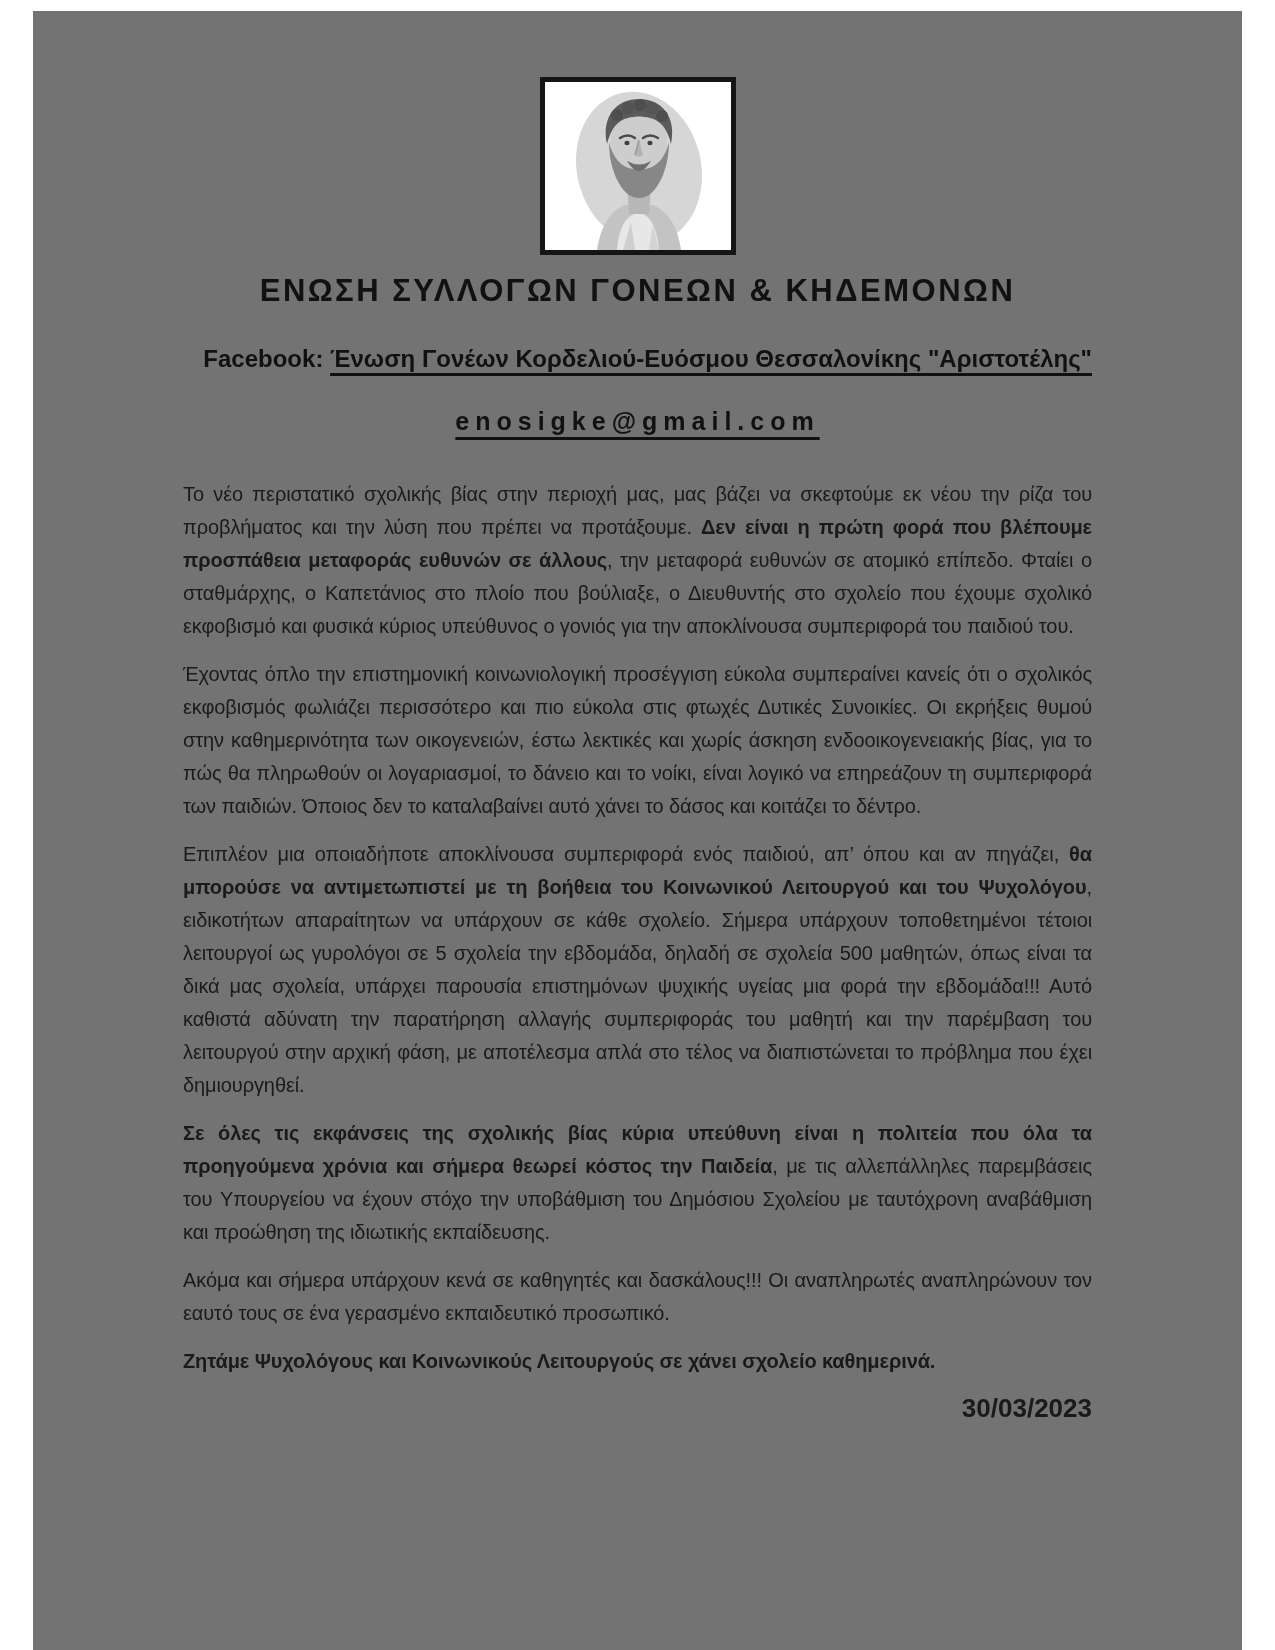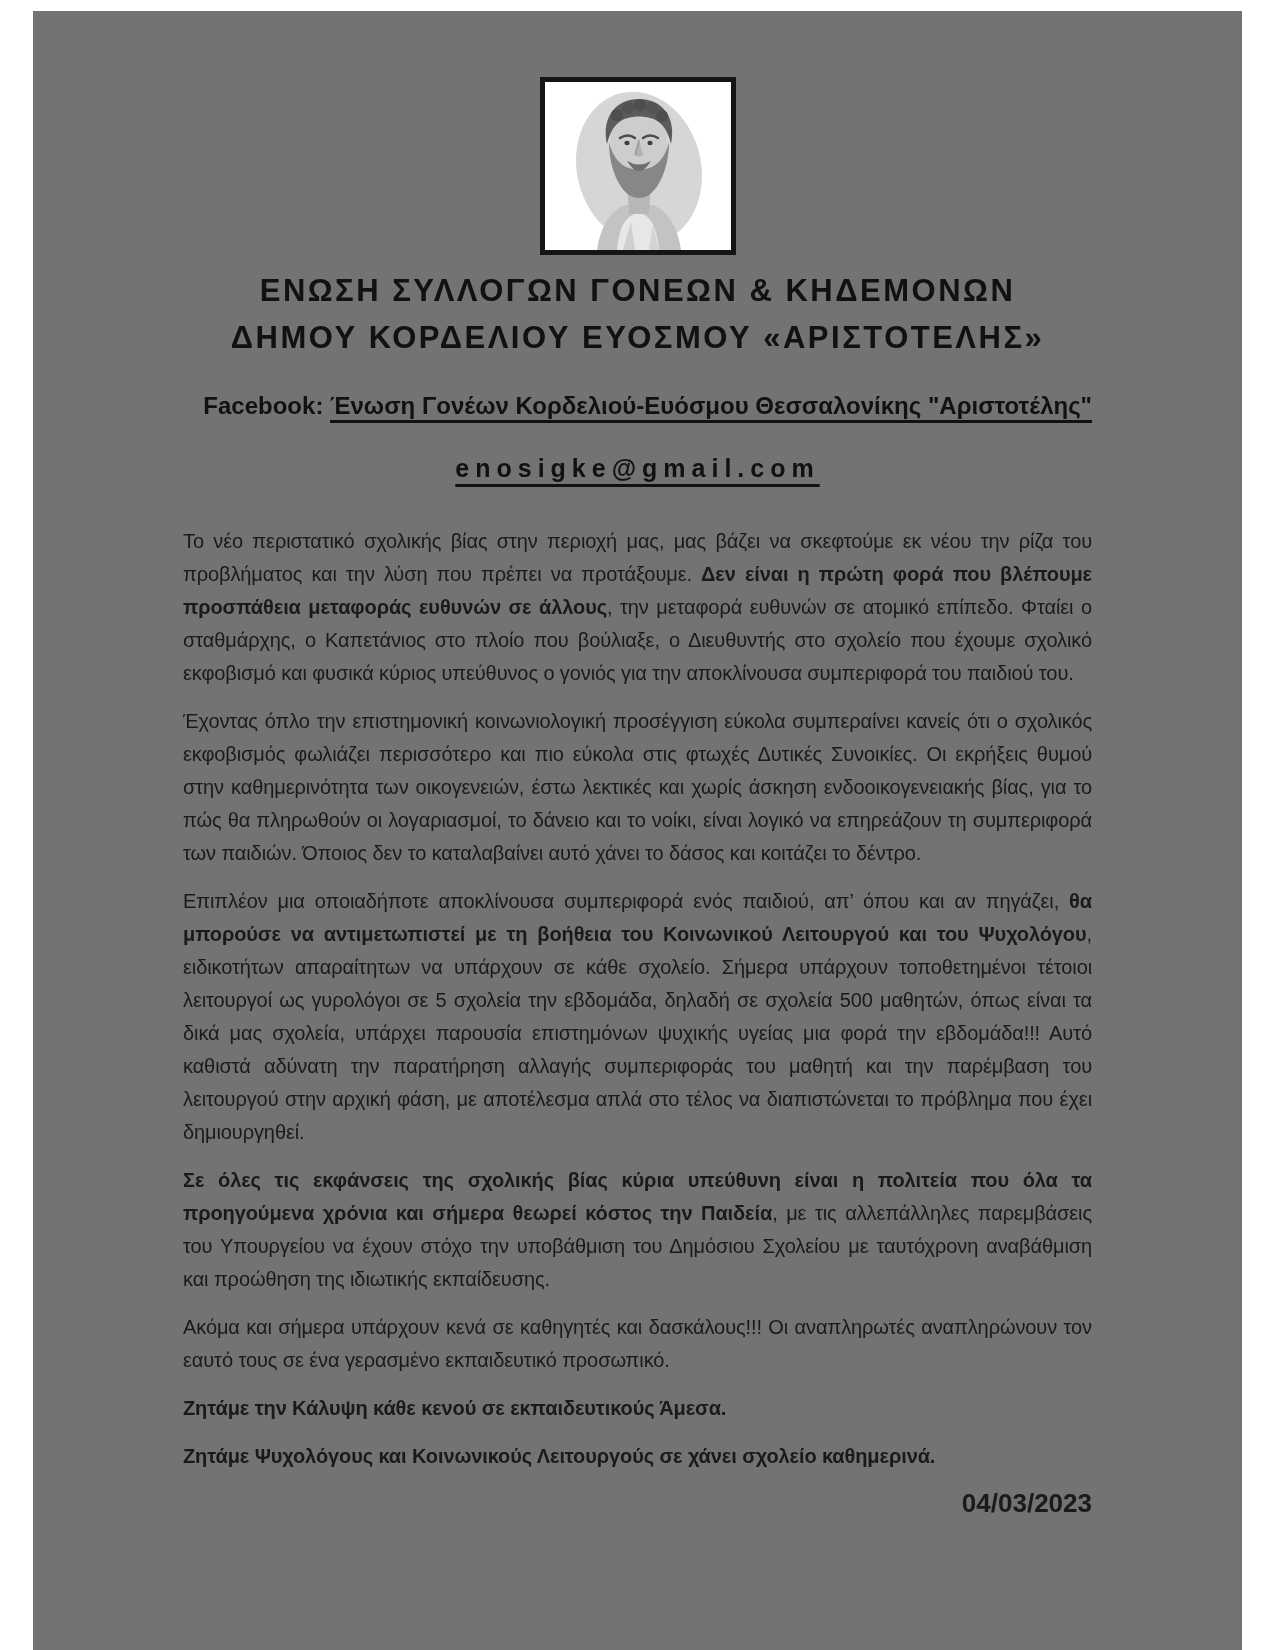--- a/index.html
+++ b/index.html
@@ -141,38 +141,36 @@
       <ellipse cx="82" cy="61" rx="2.6" ry="2.2" fill="#3f3f3f"></ellipse>
       <ellipse cx="105" cy="61" rx="2.6" ry="2.2" fill="#3f3f3f"></ellipse>
 
       <path d="M94 58 L90 73 Q94 76 98 73 Z" fill="#b2b2b2"></path>
       <path d="M94 58 L90 73" stroke="#9a9a9a" stroke-width="1.5" fill="none"></path>
     </svg>
   </div>
 
   <h1 class="title">
     <span class="title-line">ΕΝΩΣΗ ΣΥΛΛΟΓΩΝ ΓΟΝΕΩΝ &amp; ΚΗΔΕΜΟΝΩΝ</span>
-    <span class="title-line">ΔΗΜΟΥ ΚΟΡΔΕΛΙΟΥ ΕΥΟΣΜΟΥ «ΑΡΙΣΤΟΤΕΛΗΣ»</span>
   </h1>
 
   <div class="facebook-line">
     <span>Facebook: </span><a class="facebook-page">Ένωση Γονέων Κορδελιού-Ευόσμου Θεσσαλονίκης "Αριστοτέλης"</a>
   </div>
 
   <div class="email-line">
     <a class="email-link">enosigke@gmail.com</a>
   </div>
 
   <div class="document-body">
       <p class="paragraph"><span class="run">Το νέο περιστατικό σχολικής βίας στην περιοχή μας, μας βάζει να σκεφτούμε εκ νέου την ρίζα του προβλήματος και την λύση που πρέπει να προτάξουμε. </span><span class="run bold">Δεν είναι η πρώτη φορά που βλέπουμε προσπάθεια μεταφοράς ευθυνών σε άλλους</span><span class="run">, την μεταφορά ευθυνών σε ατομικό επίπεδο. Φταίει ο σταθμάρχης, ο Καπετάνιος στο πλοίο που βούλιαξε, ο Διευθυντής στο σχολείο που έχουμε σχολικό εκφοβισμό και φυσικά κύριος υπεύθυνος ο γονιός για την αποκλίνουσα συμπεριφορά του παιδιού του.</span></p>
       <p class="paragraph"><span class="run">Έχοντας όπλο την επιστημονική κοινωνιολογική προσέγγιση εύκολα συμπεραίνει κανείς ότι ο σχολικός εκφοβισμός φωλιάζει περισσότερο και πιο εύκολα στις φτωχές Δυτικές Συνοικίες. Οι εκρήξεις θυμού στην καθημερινότητα των οικογενειών, έστω λεκτικές και χωρίς άσκηση ενδοοικογενειακής βίας, για το πώς θα πληρωθούν οι λογαριασμοί, το δάνειο και το νοίκι, είναι λογικό να επηρεάζουν τη συμπεριφορά των παιδιών. Όποιος δεν το καταλαβαίνει αυτό χάνει το δάσος και κοιτάζει το δέντρο.</span></p>
       <p class="paragraph"><span class="run">Επιπλέον μια οποιαδήποτε αποκλίνουσα συμπεριφορά ενός παιδιού, απ’ όπου και αν πηγάζει, </span><span class="run bold">θα μπορούσε να αντιμετωπιστεί με τη βοήθεια του Κοινωνικού Λειτουργού και του Ψυχολόγου</span><span class="run">, ειδικοτήτων απαραίτητων να υπάρχουν σε κάθε σχολείο. Σήμερα υπάρχουν τοποθετημένοι τέτοιοι λειτουργοί ως γυρολόγοι σε 5 σχολεία την εβδομάδα, δηλαδή σε σχολεία 500 μαθητών, όπως είναι τα δικά μας σχολεία, υπάρχει παρουσία επιστημόνων ψυχικής υγείας μια φορά την εβδομάδα!!! Αυτό καθιστά αδύνατη την παρατήρηση αλλαγής συμπεριφοράς του μαθητή και την παρέμβαση του λειτουργού στην αρχική φάση, με αποτέλεσμα απλά στο τέλος να διαπιστώνεται το πρόβλημα που έχει δημιουργηθεί.</span></p>
       <p class="paragraph"><span class="run bold">Σε όλες τις εκφάνσεις της σχολικής βίας κύρια υπεύθυνη είναι η πολιτεία που όλα τα προηγούμενα χρόνια και σήμερα θεωρεί κόστος την Παιδεία</span><span class="run">, με τις αλλεπάλληλες παρεμβάσεις του Υπουργείου να έχουν στόχο την υποβάθμιση του Δημόσιου Σχολείου με ταυτόχρονη αναβάθμιση και προώθηση της ιδιωτικής εκπαίδευσης.</span></p>
       <p class="paragraph"><span class="run">Ακόμα και σήμερα υπάρχουν κενά σε καθηγητές και δασκάλους!!! Οι αναπληρωτές αναπληρώνουν τον εαυτό τους σε ένα γερασμένο εκπαιδευτικό προσωπικό.</span></p>
-      <p class="paragraph demand"><span class="run bold">Ζητάμε την Κάλυψη κάθε κενού σε εκπαιδευτικούς Άμεσα.</span></p>
       <p class="paragraph demand"><span class="run bold">Ζητάμε Ψυχολόγους και Κοινωνικούς Λειτουργούς σε χάνει σχολείο καθημερινά.</span></p>
     </div>
 
   <div class="date-line">
-    <span>04/03/2023</span>
+    <span>30/03/2023</span>
   </div>
 
 </div>
 
 </body></html>

